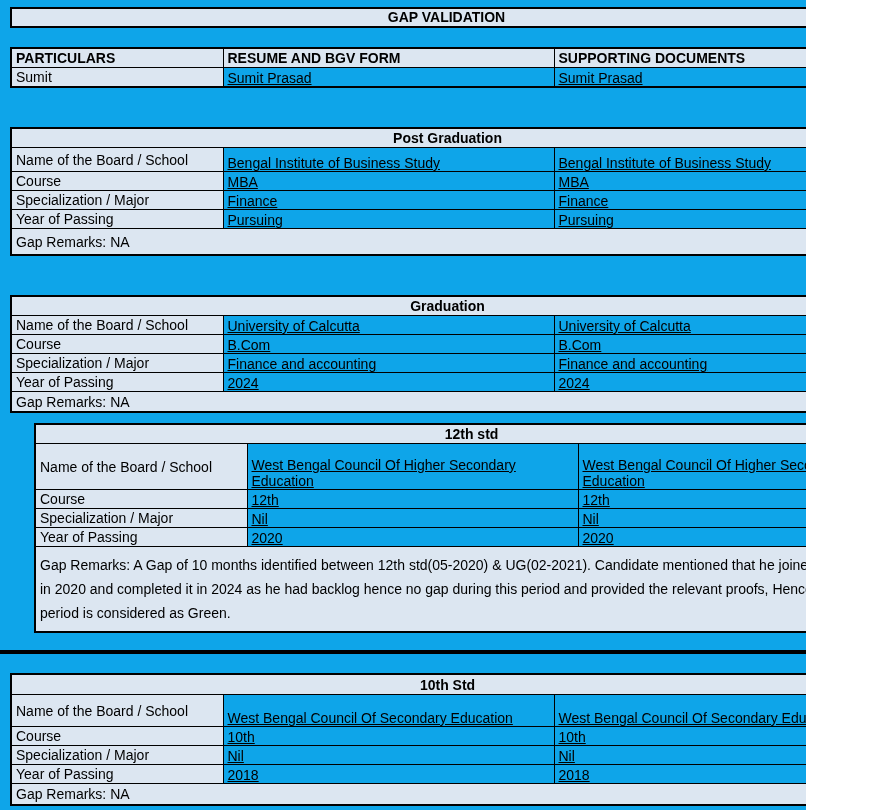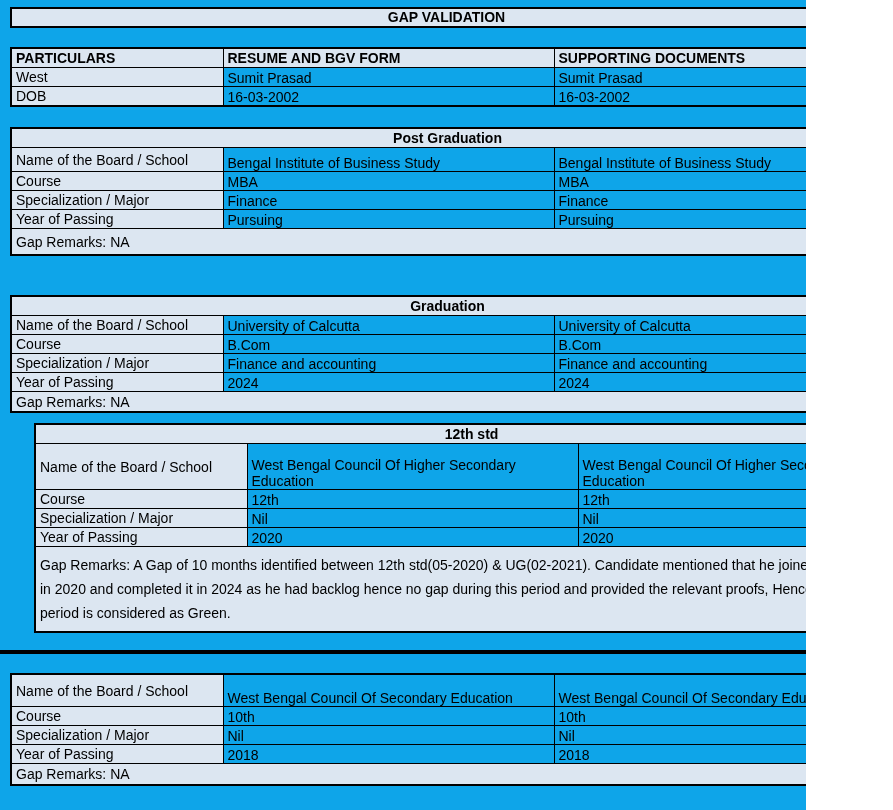--- a/index.html
+++ b/index.html
@@ -38,21 +38,21 @@
     border: 1px solid #000000;
     padding: 0 4px;
     overflow: hidden;
     white-space: normal;
   }
   col.c1 { width: 212px; }
   col.c2 { width: 331px; }
   col.c3 { width: 330px; }
   .blue { background: #DCE6F1; }
   td.label { vertical-align: middle; }
-  td.val   { vertical-align: bottom; padding-bottom: 2px; }
+  td.val   { vertical-align: bottom; padding-bottom: 2px; text-decoration: underline; }
   td.head  { vertical-align: middle; font-weight: bold; }
   td.sechead { vertical-align: middle; font-weight: bold; text-align: center; }
   td.remarks { vertical-align: middle; font-weight: normal; }
   td.remarks-big { vertical-align: middle; font-weight: normal; line-height: 24px; }
   tr.rh18 > td { height: 18px; }
   tr.rh19 > td { height: 19px; }
   tr.rh20 > td { height: 20px; }
   tr.rh23 > td { height: 23px; }
   tr.rh25 > td { height: 25px; }
   tr.rh31 > td { height: 31px; }
@@ -83,29 +83,24 @@
         <col class="c2">
         <col class="c3">
       </colgroup>
     <tbody>
       <tr class="rh18">
         <td class="blue head">PARTICULARS</td>
         <td class="blue head">RESUME AND BGV FORM</td>
         <td class="blue head">SUPPORTING DOCUMENTS</td>
       </tr>
       <tr class="rh18">
-        <td class="blue label">West</td>
+        <td class="blue label">Sumit</td>
         <td class="val">Sumit Prasad</td>
         <td class="val">Sumit Prasad</td>
       </tr>
-      <tr class="rh18">
-        <td class="blue label">DOB</td>
-        <td class="val">16-03-2002</td>
-        <td class="val">16-03-2002</td>
-      </tr>
     </tbody>
   </table>
 
   <table class="grid t2">
     <colgroup>
         <col class="c1">
         <col class="c2">
         <col class="c3">
       </colgroup>
     <tbody>
@@ -212,20 +207,23 @@
 
   <div class="divider"></div>
 
   <table class="grid t5">
     <colgroup>
         <col class="c1">
         <col class="c2">
         <col class="c3">
       </colgroup>
     <tbody>
+      <tr class="rh19">
+        <td colspan="3" class="blue sechead">10th Std</td>
+      </tr>
       <tr class="rh31">
         <td class="blue label">Name of the Board / School</td>
         <td class="val">West Bengal Council Of Secondary Education</td>
         <td class="val">West Bengal Council Of Secondary Education</td>
       </tr>
       <tr class="rh18">
         <td class="blue label">Course</td>
         <td class="val">10th</td>
         <td class="val">10th</td>
       </tr>

